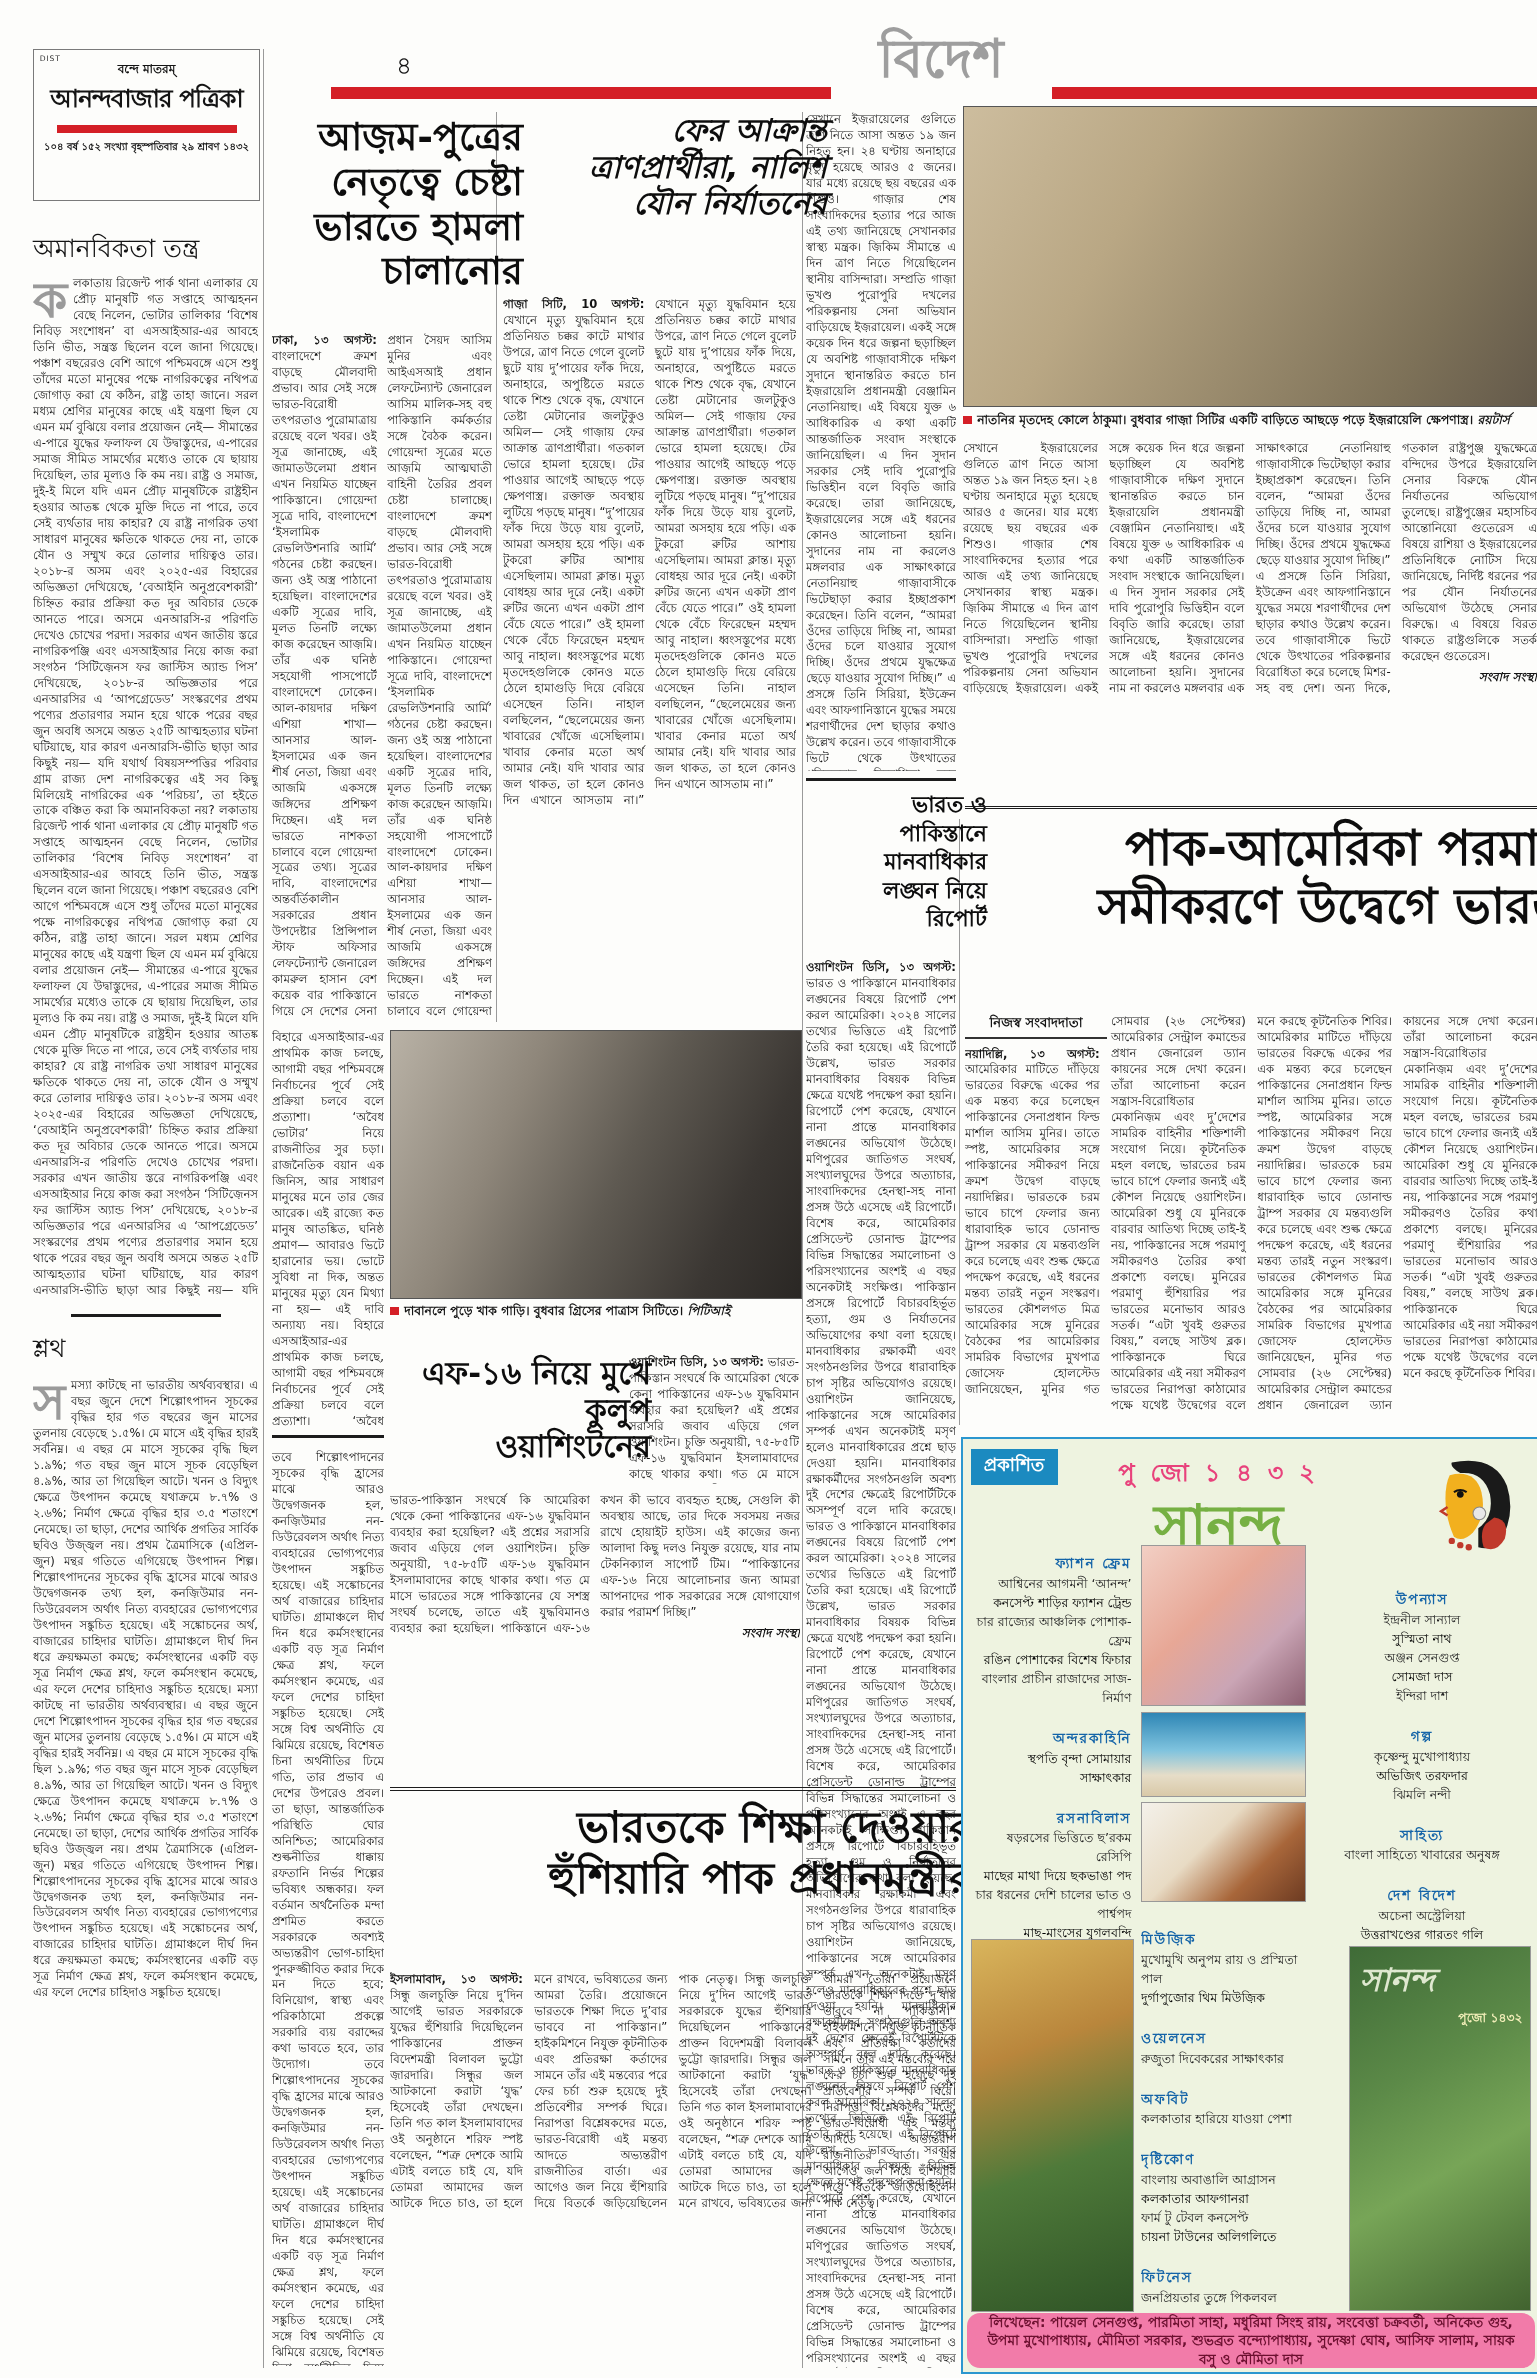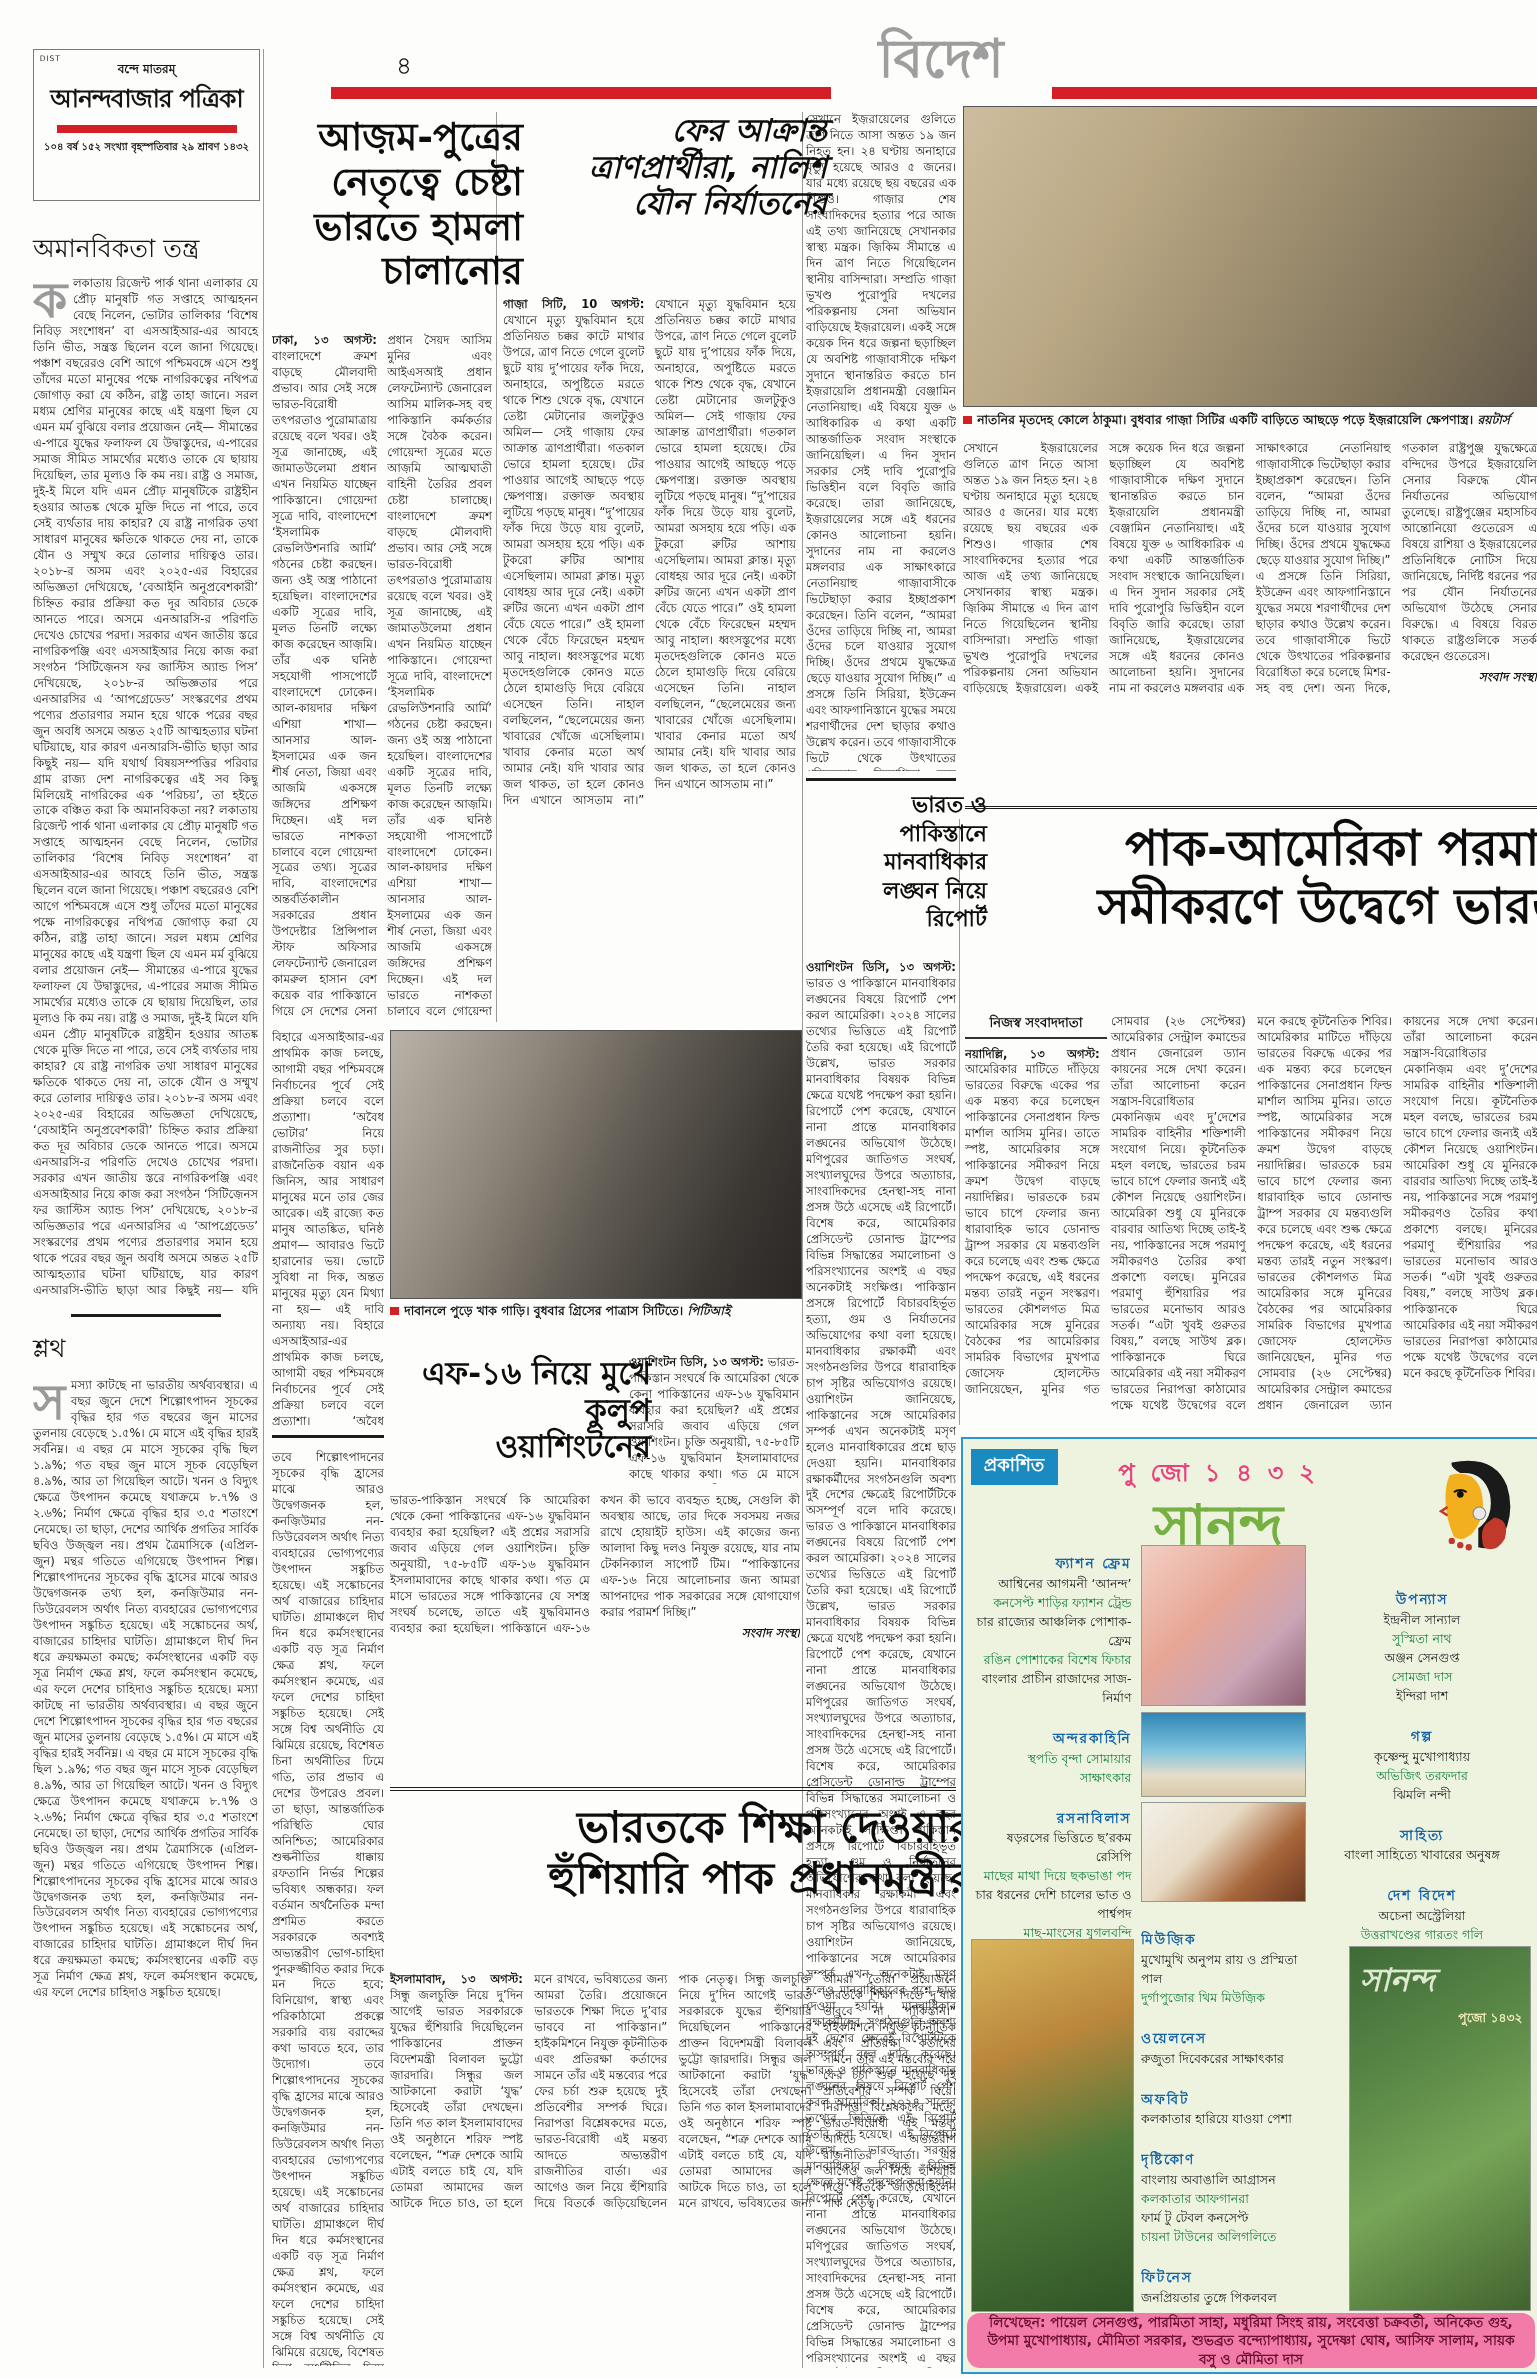--- a/index.html
+++ b/index.html
@@ -23,21 +23,21 @@
   .caption .credit{font-style:italic;font-weight:bold;}
   .dropcap{float:left;font-size:49px;line-height:0.85;font-weight:bold;color:#9a9a9a;
            padding:3.8px 5.7px 0 0;}
   .edit-title{font-size:25px;font-weight:normal;text-align:left;}
   .photo{background:linear-gradient(135deg,#c8b99a 0%,#a99a7d 40%,#8d8066 70%,#6f6550 100%);
          border:0.9px solid #555;}
   
   #ad{border:2.8px solid #2b97cf;background:#eef3e0;}
   .ad-it{font-size:12.5px;line-height:1.52;color:#222;}
   .ad-it-h{color:#1464a8;font-weight:bold;font-size:13.7px;letter-spacing:1.9px;margin-top:21px;}
-  .ad-it-r{color:#15803d;}
+  .ad-it-r{color:#000000;}
   .ad-left .ad-it{text-align:right;}
   .ad-right .ad-it{text-align:center;}
   .ad-mid .ad-it{text-align:left;}
   .ad-photo{border:0.9px solid #999;}
 </style>
 </head>
 <body>
 
 <div id="page">
 

